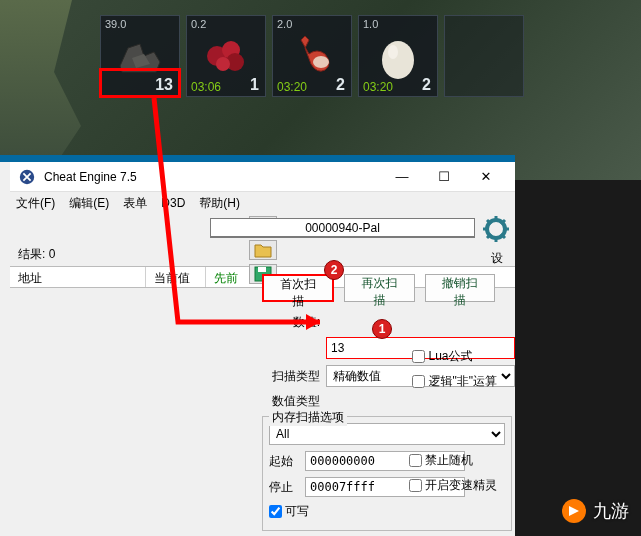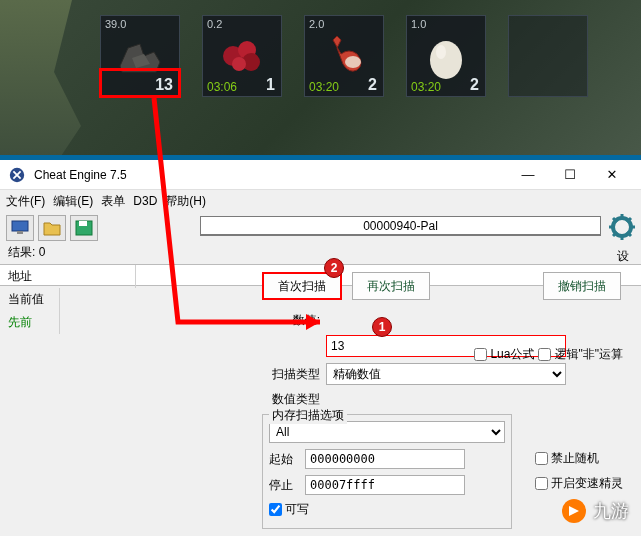--- a/index.html
+++ b/index.html
@@ -1,48 +1,48 @@
 <!DOCTYPE html>
 <html><head>
 <meta charset="utf-8">
 <style>
 * { box-sizing: border-box; margin: 0; padding: 0; font-family: "Microsoft YaHei", Arial, sans-serif; }
 body { width: 641px; height: 536px; background: #1a1a1a; overflow: hidden; position: relative; }
 
 .game-bg { position: absolute; top: 0; left: 0; width: 641px; height: 180px; background: linear-gradient(135deg, #3a4a3a 0%, #2a3a2a 50%, #4a5a4a 100%); }
 .game-bg::before { content: ""; position: absolute; left: 0; top: 0; width: 90px; height: 180px; background: linear-gradient(180deg, #5a6a4a, #3a4a3a); clip-path: polygon(0 0, 80% 0, 60% 40%, 90% 70%, 50% 100%, 0 100%); }
 
-.inventory { position: absolute; top: 15px; left: 100px; display: flex; gap: 22px; align-items: center; }
+.inventory { position: absolute; top: 15px; left: 100px; display: flex; gap: 6px; align-items: center; }
 .slot { width: 80px; height: 82px; background: rgba(20,25,30,0.85); border: 1px solid #3a4550; position: relative; }
 .slot.empty { background: rgba(20,25,30,0.5); }
 .slot-weight { position: absolute; top: 2px; left: 4px; color: #c0c8cc; font-size: 11px; }
 .slot-count { position: absolute; bottom: 2px; right: 6px; color: #e0e8ec; font-size: 16px; font-weight: bold; }
 .slot-timer { position: absolute; bottom: 2px; left: 4px; color: #84cc16; font-size: 12px; }
 .slot-highlight { position: absolute; bottom: -2px; left: -2px; right: -2px; height: 30px; border: 3px solid #ff0000; z-index: 5; }
 
 .slot svg { position: absolute; top: 18px; left: 50%; transform: translateX(-50%); }
 
-.ce-window { position: absolute; top: 155px; left: 0; width: 641px; height: 381px; background: #f0f0f0; border-top: 5px solid #0369a1; }
+.ce-window { position: absolute; top: 155px; left: 0; width: 515px; height: 381px; background: #f0f0f0; border-top: 7px solid #0369a1; padding-left: 10px; }
 .titlebar { height: 30px; background: #fff; display: flex; align-items: center; padding: 0 8px; border-bottom: 1px solid #e0e0e0; }
 .titlebar-icon { width: 18px; height: 18px; margin-right: 8px; }
 .titlebar-title { flex: 1; font-size: 12px; color: #000; }
 .win-btn { width: 42px; height: 28px; display: flex; align-items: center; justify-content: center; font-size: 13px; color: #000; }
 
-.menubar { height: 22px; background: #f0f0f0; display: flex; align-items: center; padding: 0 6px; font-size: 12px; gap: 8px; }
+.menubar { height: 22px; background: #f0f0f0; display: flex; align-items: center; padding: 0 6px; font-size: 12px; gap: 14px; }
 .menubar span { cursor: default; }
 
-.toolbar { height: 32px; display: flex; align-items: center; padding: 2px 6px; gap: 4px; position: relative; }
+.toolbar { height: 32px; display: flex; align-items: center; padding: 2px 6px; gap: 4px; position: relative; flex-direction: column; }
 .tb-btn { width: 28px; height: 26px; border: 1px solid #aaa; background: #e8e8e8; display: flex; align-items: center; justify-content: center; }
 .process-bar { position: absolute; left: 200px; right: 40px; top: 4px; height: 20px; border: 1px solid #7a7a7a; border-bottom: 2px solid #7a7a7a; background: #fff; text-align: center; font-size: 12px; line-height: 18px; }
 .gear-icon { position: absolute; right: 6px; top: 2px; }
 
 .results-line { height: 20px; font-size: 12px; padding: 0 8px; }
 .settings-label { position: absolute; right: 12px; top: 88px; font-size: 12px; }
 
-.columns { display: flex; height: 22px; border-top: 1px solid #bbb; border-bottom: 1px solid #bbb; background: #fff; flex-direction: column; }
+.columns { display: flex; height: 22px; border-top: 1px solid #bbb; border-bottom: 1px solid #bbb; background: #fff; }
 .col { font-size: 12px; padding: 3px 8px; border-right: 1px solid #d0d0d0; }
 .col.addr { width: 136px; }
 .col.cur { width: 60px; }
 .col.prev { width: 60px; color: #008000; }
 
 .scan-panel { position: absolute; left: 262px; top: 112px; right: 0; }
 .scan-buttons { display: flex; gap: 10px; margin-bottom: 12px; }
 .scan-btn { height: 28px; padding: 0 14px; font-size: 12px; background: #fdfdfd; border: 1px solid #adadad; position: relative; }
 .scan-btn:disabled { color: #14532d; }
 .scan-btn.firstscan { border: 2px solid #ff0000; }
@@ -57,21 +57,21 @@
 .value-input.highlighted { border: 1px solid #ff0000; }
 .select { height: 22px; flex: 1; max-width: 240px; border: 1px solid #adadad; font-size: 12px; padding: 0 2px; background: #fff; }
 .checkbox-row { font-size: 12px; display: flex; align-items: center; gap: 3px; margin-bottom: 4px; }
 .checkbox-row input { margin: 0; }
 
 .scan-group { border: 1px solid #bbb; margin: 6px 0 0 0; padding: 6px; width: 250px; font-size: 12px; position: relative; }
 .scan-group-title { position: absolute; top: -8px; left: 6px; background: #f0f0f0; padding: 0 3px; font-size: 12px; }
 .scan-group .select { width: 100%; max-width: none; }
 .addr-input { width: 160px; height: 20px; border: 1px solid #adadad; padding: 0 4px; font-size: 12px; font-family: monospace; }
 
-.right-checks { position: absolute; right: 18px; top: 186px; font-size: 12px; display: flex; gap: 4px; }
+.right-checks { position: absolute; right: 18px; top: 186px; font-size: 12px; display: flex; flex-direction: column; gap: 4px; }
 .right-checks2 { position: absolute; right: 18px; top: 290px; font-size: 12px; display: flex; flex-direction: column; gap: 4px; }
 
 .arrow-overlay { position: absolute; top: 0; left: 0; width: 641px; height: 536px; pointer-events: none; z-index: 100; }
 
 .watermark { position: absolute; bottom: 12px; right: 12px; display: flex; align-items: center; gap: 6px; z-index: 200; }
 .watermark-text { color: #fff; font-size: 18px; text-shadow: 0 0 3px #000; }
 </style>
 </head>
 <body>
 

